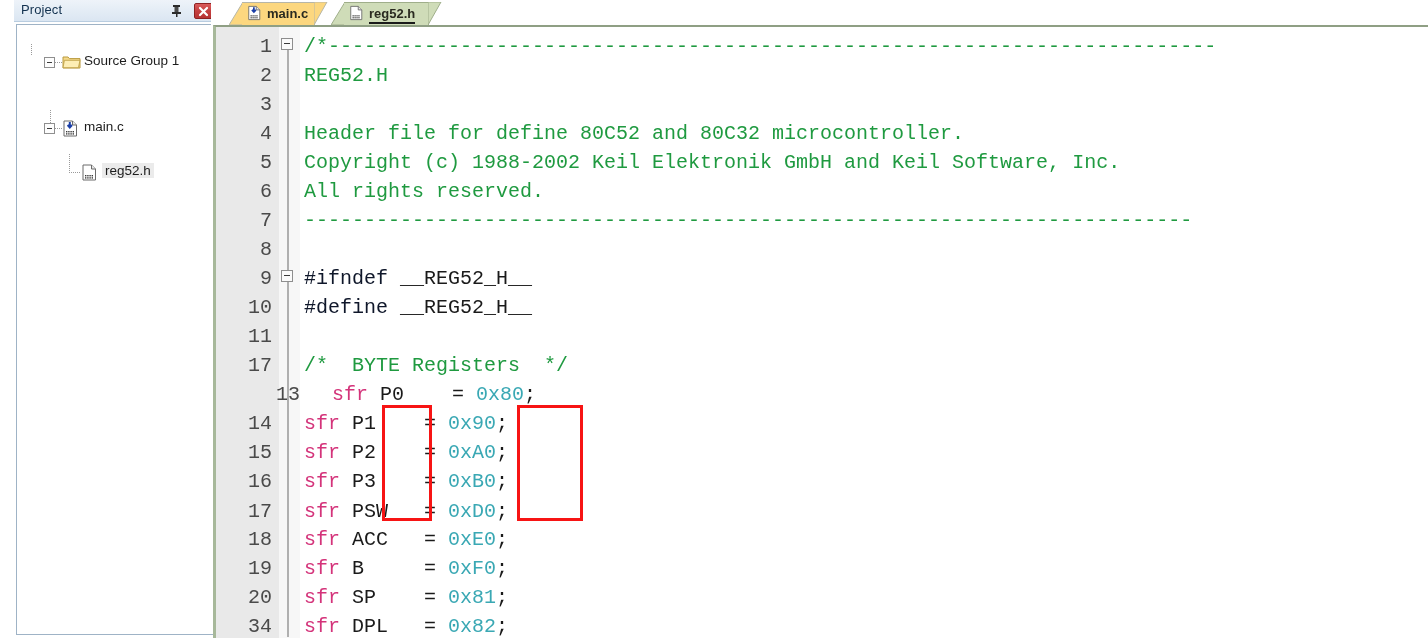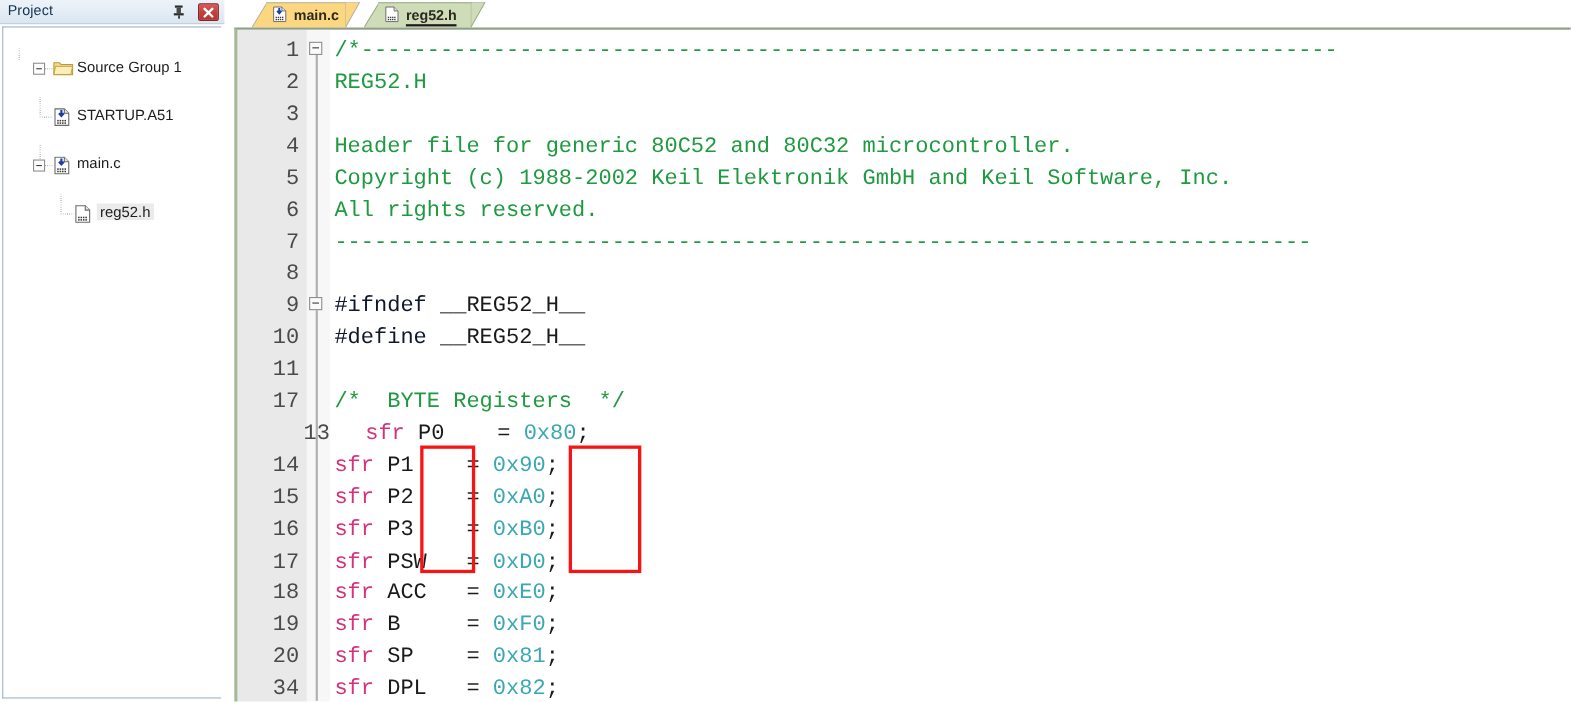--- a/index.html
+++ b/index.html
@@ -11,21 +11,21 @@
   }
   #app {
     position: relative;
     width: 1428px; height: 638px;
     background: #ffffff;
   }
 
   
   #project-panel {
     position: absolute;
-    left: 0; top: 0;
+    left: 14px; top: 0;
     width: 204px; height: 638px;
     background: #ffffff;
     box-sizing: border-box;
   }
   #project-header {
     position: absolute; left: 0; top: 0;
     width: 204px; height: 22px;
     background: linear-gradient(to bottom, #eef3f9 0%, #e3ecf5 55%, #dbe6f2 100%);
     border-bottom: 1px solid #b9cde0;
     box-sizing: border-box;
@@ -253,42 +253,20 @@
         <div class="dots-h" style="left:38px; width:7px;"></div>
         <div class="ic" style="left:45px;">
           <svg width="19" height="16" viewBox="0 0 19 16">
             <path d="M1 3 h5 l1.4 1.6 H18 v9.4 H1 Z" fill="#f5d98a" stroke="#b99a3e" stroke-width="1"></path>
             <path d="M2.4 6.3 H18 l-1.6 7.4 H1 Z" fill="#fdeeb5" stroke="#b99a3e" stroke-width=".8"></path>
           </svg>
         </div>
         <div class="lbl" style="left:67px;">Source Group 1</div>
       </div>
 
-      <div class="tree-row" style="top:48px;">
-        <div class="dots-v" style="left:33px; top:-7px; height:18px;"></div>
-        <div class="dots-h" style="left:33px; width:12px;"></div>
-        <div class="ic" style="left:45px;">
-          <svg width="17" height="17" viewBox="0 0 17 17">
-            <path d="M2 1 h8.5 L14.5 5 v11 H2 Z" fill="#ffffff" stroke="#6b6b6b" stroke-width="1"></path>
-            <path d="M10.5 1 v4 h4" fill="#e8e8e8" stroke="#6b6b6b" stroke-width="1"></path>
-            <g fill="#3a3a3a">
-                <rect x="4" y="11" width="1.4" height="1.4"></rect>
-                <rect x="6.2" y="11" width="1.4" height="1.4"></rect>
-                <rect x="8.4" y="11" width="1.4" height="1.4"></rect>
-                <rect x="10.6" y="11" width="1.4" height="1.4"></rect>
-                <rect x="4" y="13.2" width="1.4" height="1.4"></rect>
-                <rect x="6.2" y="13.2" width="1.4" height="1.4"></rect>
-                <rect x="8.4" y="13.2" width="1.4" height="1.4"></rect>
-                <rect x="10.6" y="13.2" width="1.4" height="1.4"></rect>
-              </g>
-            <path d="M7.8 2 v4 M5.6 5 L7.8 7.4 L10 5" stroke="#1b3fa8" stroke-width="2" fill="none"></path>
-          </svg>
-        </div>
-        <div class="lbl" style="left:67px;">STARTUP.A51</div>
-      </div>
 
       <div class="tree-row" style="top:70px;">
         <div class="dots-v" style="left:33px; top:-7px; height:13px;"></div>
         <div class="expander" style="left:27px;"></div>
         <div class="dots-h" style="left:38px; width:7px;"></div>
         <div class="ic" style="left:45px;">
           <svg width="17" height="17" viewBox="0 0 17 17">
             <path d="M2 1 h8.5 L14.5 5 v11 H2 Z" fill="#ffffff" stroke="#6b6b6b" stroke-width="1"></path>
             <path d="M10.5 1 v4 h4" fill="#e8e8e8" stroke="#6b6b6b" stroke-width="1"></path>
             <g fill="#3a3a3a">
@@ -404,21 +382,21 @@
       <div id="gutter"></div>
       <div id="fold-col">
         <div id="fold-line"></div>
       <div class="fold-box" style="top: 11px;"></div>
           <div class="fold-box" style="top: 243px;"></div>
         </div>
       <div id="code-lines">
           <div class="code-line" style="top: 5px;"><span class="ln">1</span><span class="src"><span class="c-comment">/*--------------------------------------------------------------------------</span></span></div>
           <div class="code-line" style="top: 34px;"><span class="ln">2</span><span class="src"><span class="c-comment">REG52.H</span></span></div>
           <div class="code-line" style="top: 63px;"><span class="ln">3</span><span class="src"></span></div>
-          <div class="code-line" style="top: 92px;"><span class="ln">4</span><span class="src"><span class="c-comment">Header file for generic 80C52 and 80C32 microcontroller.</span></span></div>
+          <div class="code-line" style="top: 92px;"><span class="ln">4</span><span class="src"><span class="c-comment">Header file for define 80C52 and 80C32 microcontroller.</span></span></div>
           <div class="code-line" style="top: 121px;"><span class="ln">5</span><span class="src"><span class="c-comment">Copyright (c) 1988-2002 Keil Elektronik GmbH and Keil Software, Inc.</span></span></div>
           <div class="code-line" style="top: 150px;"><span class="ln">6</span><span class="src"><span class="c-comment">All rights reserved.</span></span></div>
           <div class="code-line" style="top: 179px;"><span class="ln">7</span><span class="src"><span class="c-comment">--------------------------------------------------------------------------</span></span></div>
           <div class="code-line" style="top: 208px;"><span class="ln">8</span><span class="src"></span></div>
           <div class="code-line" style="top: 237px;"><span class="ln">9</span><span class="src"><span class="c-pre">#ifndef </span><span class="c-ident">__REG52_H__</span></span></div>
           <div class="code-line" style="top: 266px;"><span class="ln">10</span><span class="src"><span class="c-pre">#define </span><span class="c-ident">__REG52_H__</span></span></div>
           <div class="code-line" style="top: 295px;"><span class="ln">11</span><span class="src"></span></div>
           <div class="code-line" style="top: 324px;"><span class="ln">17</span><span class="src"><span class="c-comment">/*  BYTE Registers  */</span></span></div>
           <div class="code-line" style="top: 353px; margin-left: 28px;"><span class="ln">13</span><span class="src"><span class="c-keyword">sfr </span><span class="c-ident">P0    </span><span class="c-punct">= </span><span class="c-number">0x80</span><span class="c-punct">;</span></span></div>
           <div class="code-line" style="top: 382px;"><span class="ln">14</span><span class="src"><span class="c-keyword">sfr </span><span class="c-ident">P1    </span><span class="c-punct">= </span><span class="c-number">0x90</span><span class="c-punct">;</span></span></div>

